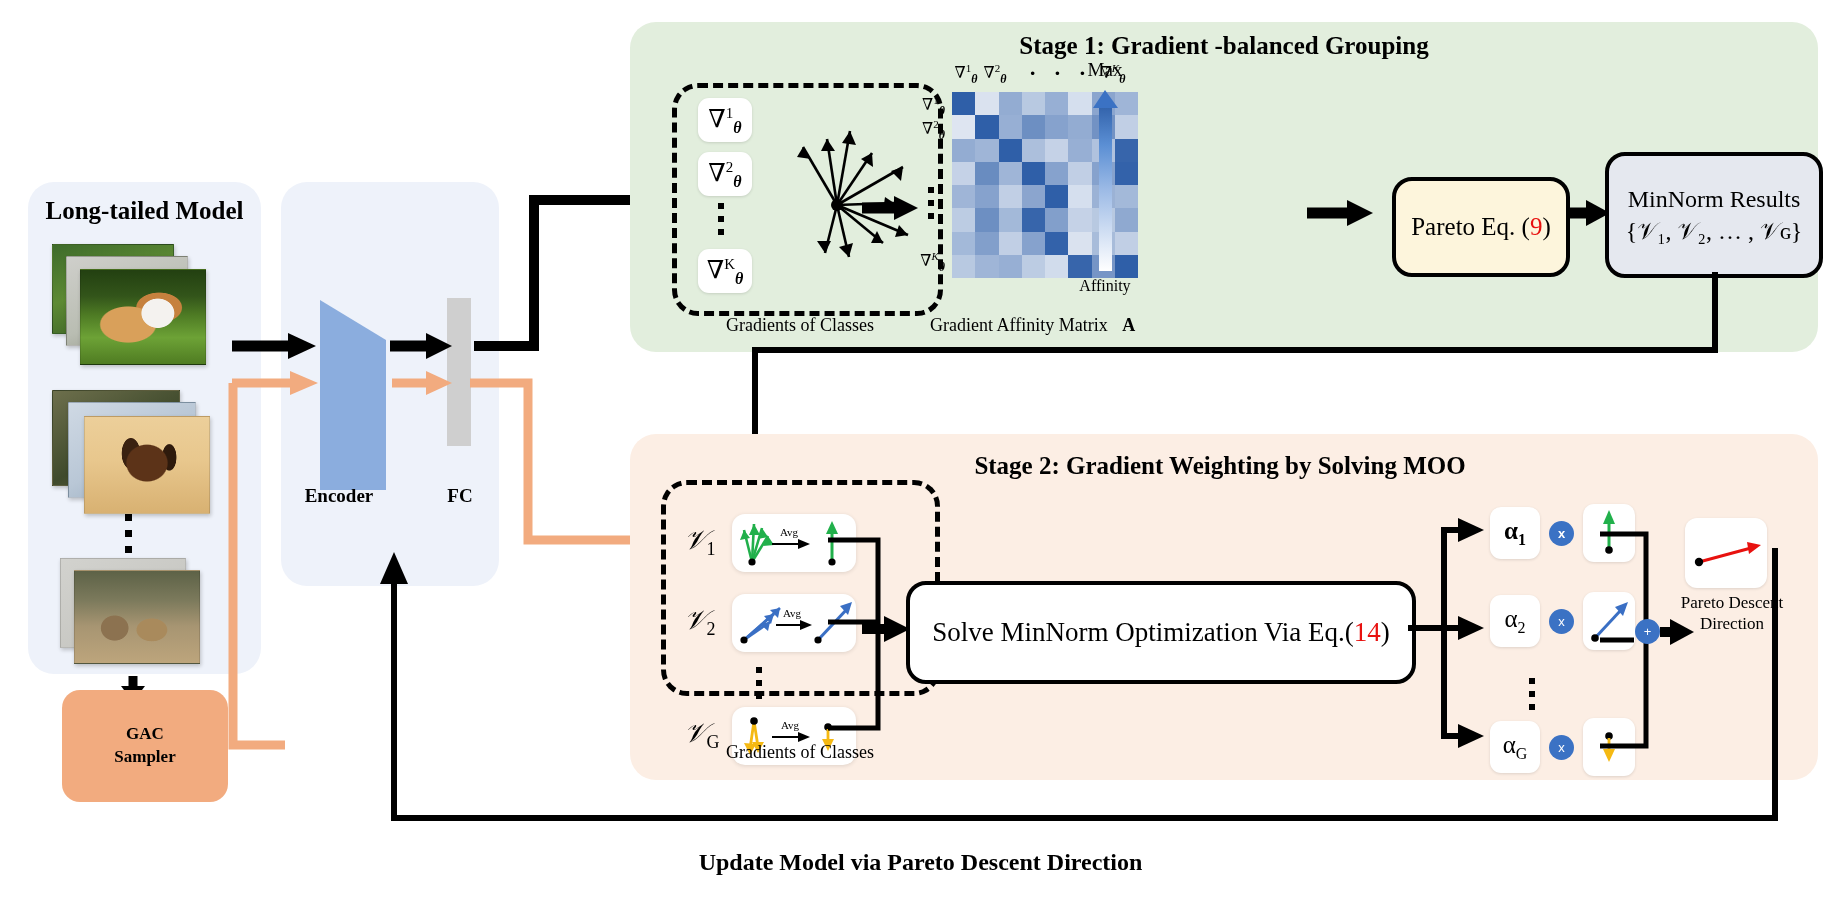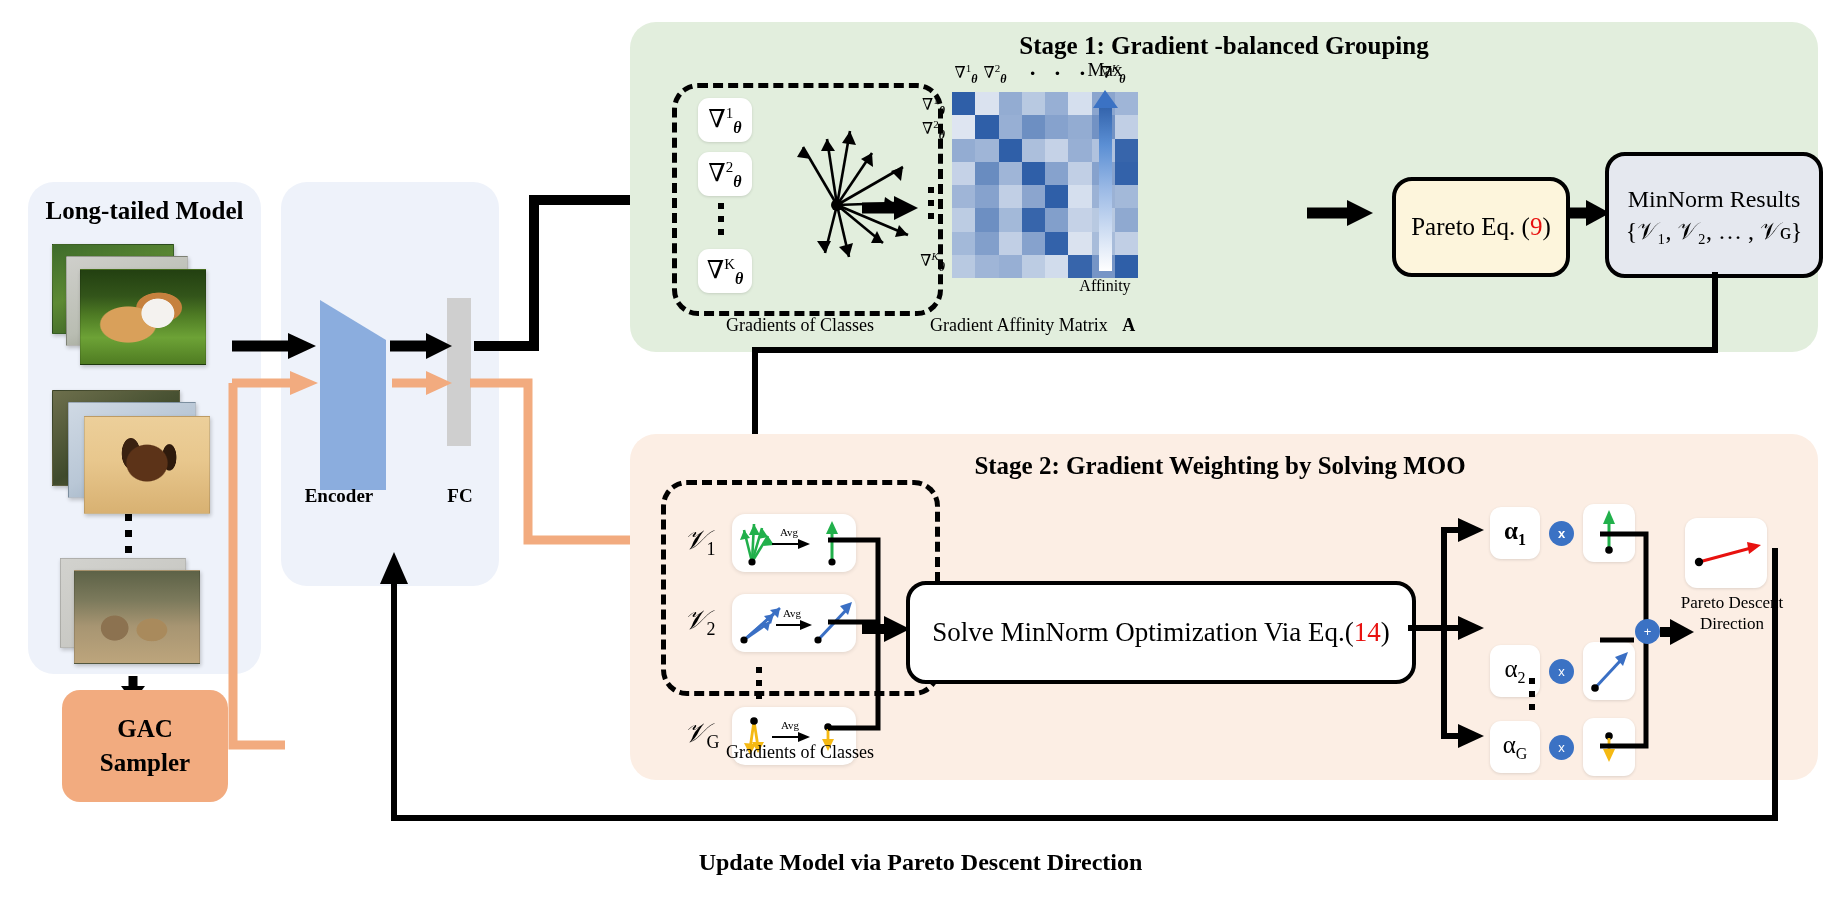--- a/index.html
+++ b/index.html
@@ -44,21 +44,21 @@
 
   .vdots span{display:block;width:7px;height:7px;background:#000;margin:0 auto 9px;}
 
   
   #encoder{left:320px;top:300px;}
   #fc{left:447px;top:298px;width:24px;height:148px;background:#cfcfcf;}
 
   
   #gac{left:62px;top:690px;width:166px;height:112px;background:#f2ab7f;border-radius:18px;
        display:flex;flex-direction:column;align-items:center;justify-content:center;
-       font-weight:bold;font-size:25px;line-height:1.35;}
+       font-weight:bold;font-size:17px;line-height:1.35;}
 
   
   .dashbox{border:5px dashed #000;border-radius:26px;}
   #grad-classes{left:672px;top:83px;width:261px;height:223px;}
   #grad-groups{left:661px;top:480px;width:269px;height:206px;}
 
   .gradchip{background:#fff;border-radius:11px;display:flex;align-items:center;justify-content:center;
             box-shadow:0 1px 3px rgba(0,0,0,.13);font-size:25px;}
 
   
@@ -487,21 +487,21 @@
   <span class="opcircle">x</span>
   <span class="vecchip">
     <svg style="position:absolute;left:0;top:0;width:52px;height:58px;">
       <line x1="26" y1="46" x2="26" y2="16" stroke="#21b04b" stroke-width="3"></line>
       <polygon points="26,6 20,20 32,20" fill="#21b04b"></polygon>
       <circle cx="26" cy="46" r="3.8" fill="#000"></circle>
     </svg>
   </span>
 </div>
 
-<div class="arow" style="left:1490px;top:642px;">
+<div class="arow" style="left:1490px;top:592px;">
   <span class="achip">
     <span><span>α</span><sub style="font-size:16px;">2</sub></span>
   </span>
   <span class="opcircle">x</span>
   <span class="vecchip">
     <svg style="position:absolute;left:0;top:0;width:52px;height:58px;">
       <line x1="12" y1="46" x2="38" y2="18" stroke="#3a6fc4" stroke-width="3"></line>
       <polygon points="45,10 32,15 40,24" fill="#3a6fc4"></polygon>
       <circle cx="12" cy="46" r="3.8" fill="#000"></circle>
     </svg>

